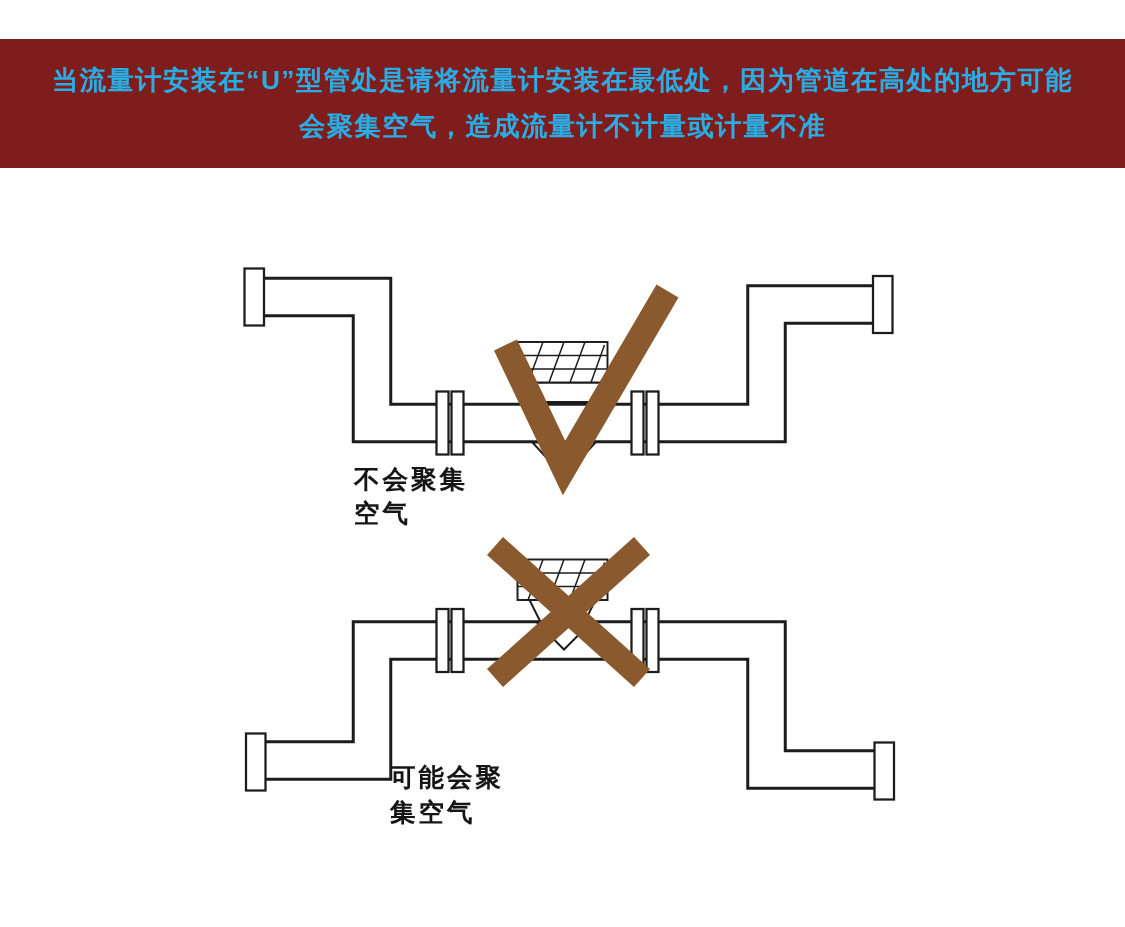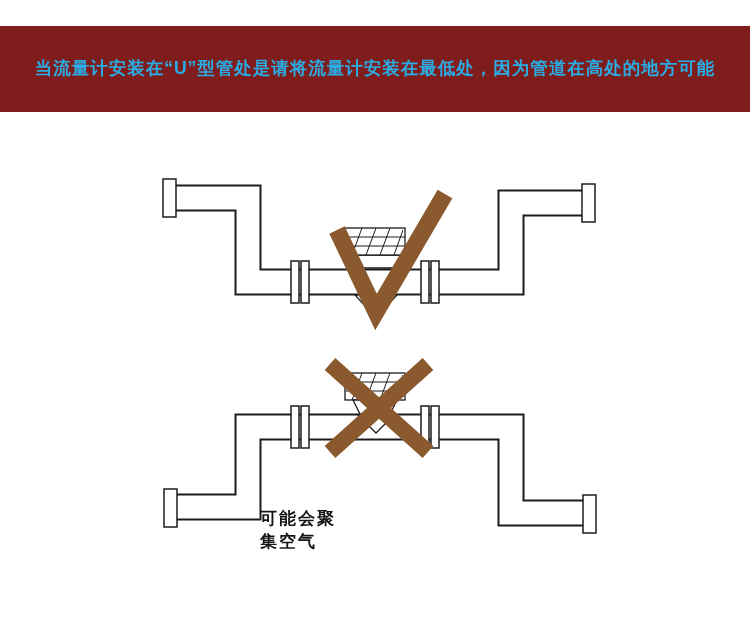--- a/index.html
+++ b/index.html
@@ -46,20 +46,21 @@
   .label-1 { left: 236px; top: 196px; }
   .label-2 { left: 260px; top: 347px; margin-top: 48px; }
 </style>
 </head>
 <body>
 
 <div class="page">
 
   <div class="banner">
     <div class="banner-line">当流量计安装在“U”型管处是请将流量计安装在最低处，因为管道在高处的地方可能</div>
+    <div class="banner-line">会聚集空气，造成流量计不计量或计量不准</div>
   </div>
 
   <div class="diagram-area">
 
     <svg class="diagram-svg" width="750" height="506" viewBox="0 0 750 506">
 
       <g>
         <path d="M 176 86 H 248 V 170 H 511 V 91 H 584" fill="none" stroke="#1c1c1c" stroke-width="27" stroke-linejoin="miter"></path>
         <path d="M 176 86 H 248 V 170 H 511 V 91 H 584" fill="none" stroke="#ffffff" stroke-width="23" stroke-linejoin="miter"></path>
 
@@ -103,20 +104,24 @@
           <path d="M345 270 H405 M345 279 H405" stroke="#1c1c1c" stroke-width="1" fill="none"></path>
           <path d="M352 288 L362 261 M366 288 L376 261 M380 288 L390 261 M394 288 L403 263" stroke="#1c1c1c" stroke-width="1" fill="none"></path>
           <polygon points="353,288 397,288 390,302 360,302" fill="#ffffff" stroke="#1c1c1c" stroke-width="1.3"></polygon>
           <polygon points="358,303 394,303 376,321" fill="#ffffff" stroke="#1c1c1c" stroke-width="1.3"></polygon>
         </g>
 
         <path d="M 330 252 L 428 340 M 428 252 L 330 340" fill="none" stroke="#8a5a2e" stroke-width="16" stroke-linecap="butt"></path>
       </g>
     </svg>
 
+    <div class="pipe-label label-1">
+      <div>不会聚集</div>
+      <div>空气</div>
+    </div>
 
     <div class="pipe-label label-2">
       <div>可能会聚</div>
       <div>集空气</div>
     </div>
 
   </div>
 </div>
 
 </body></html>

